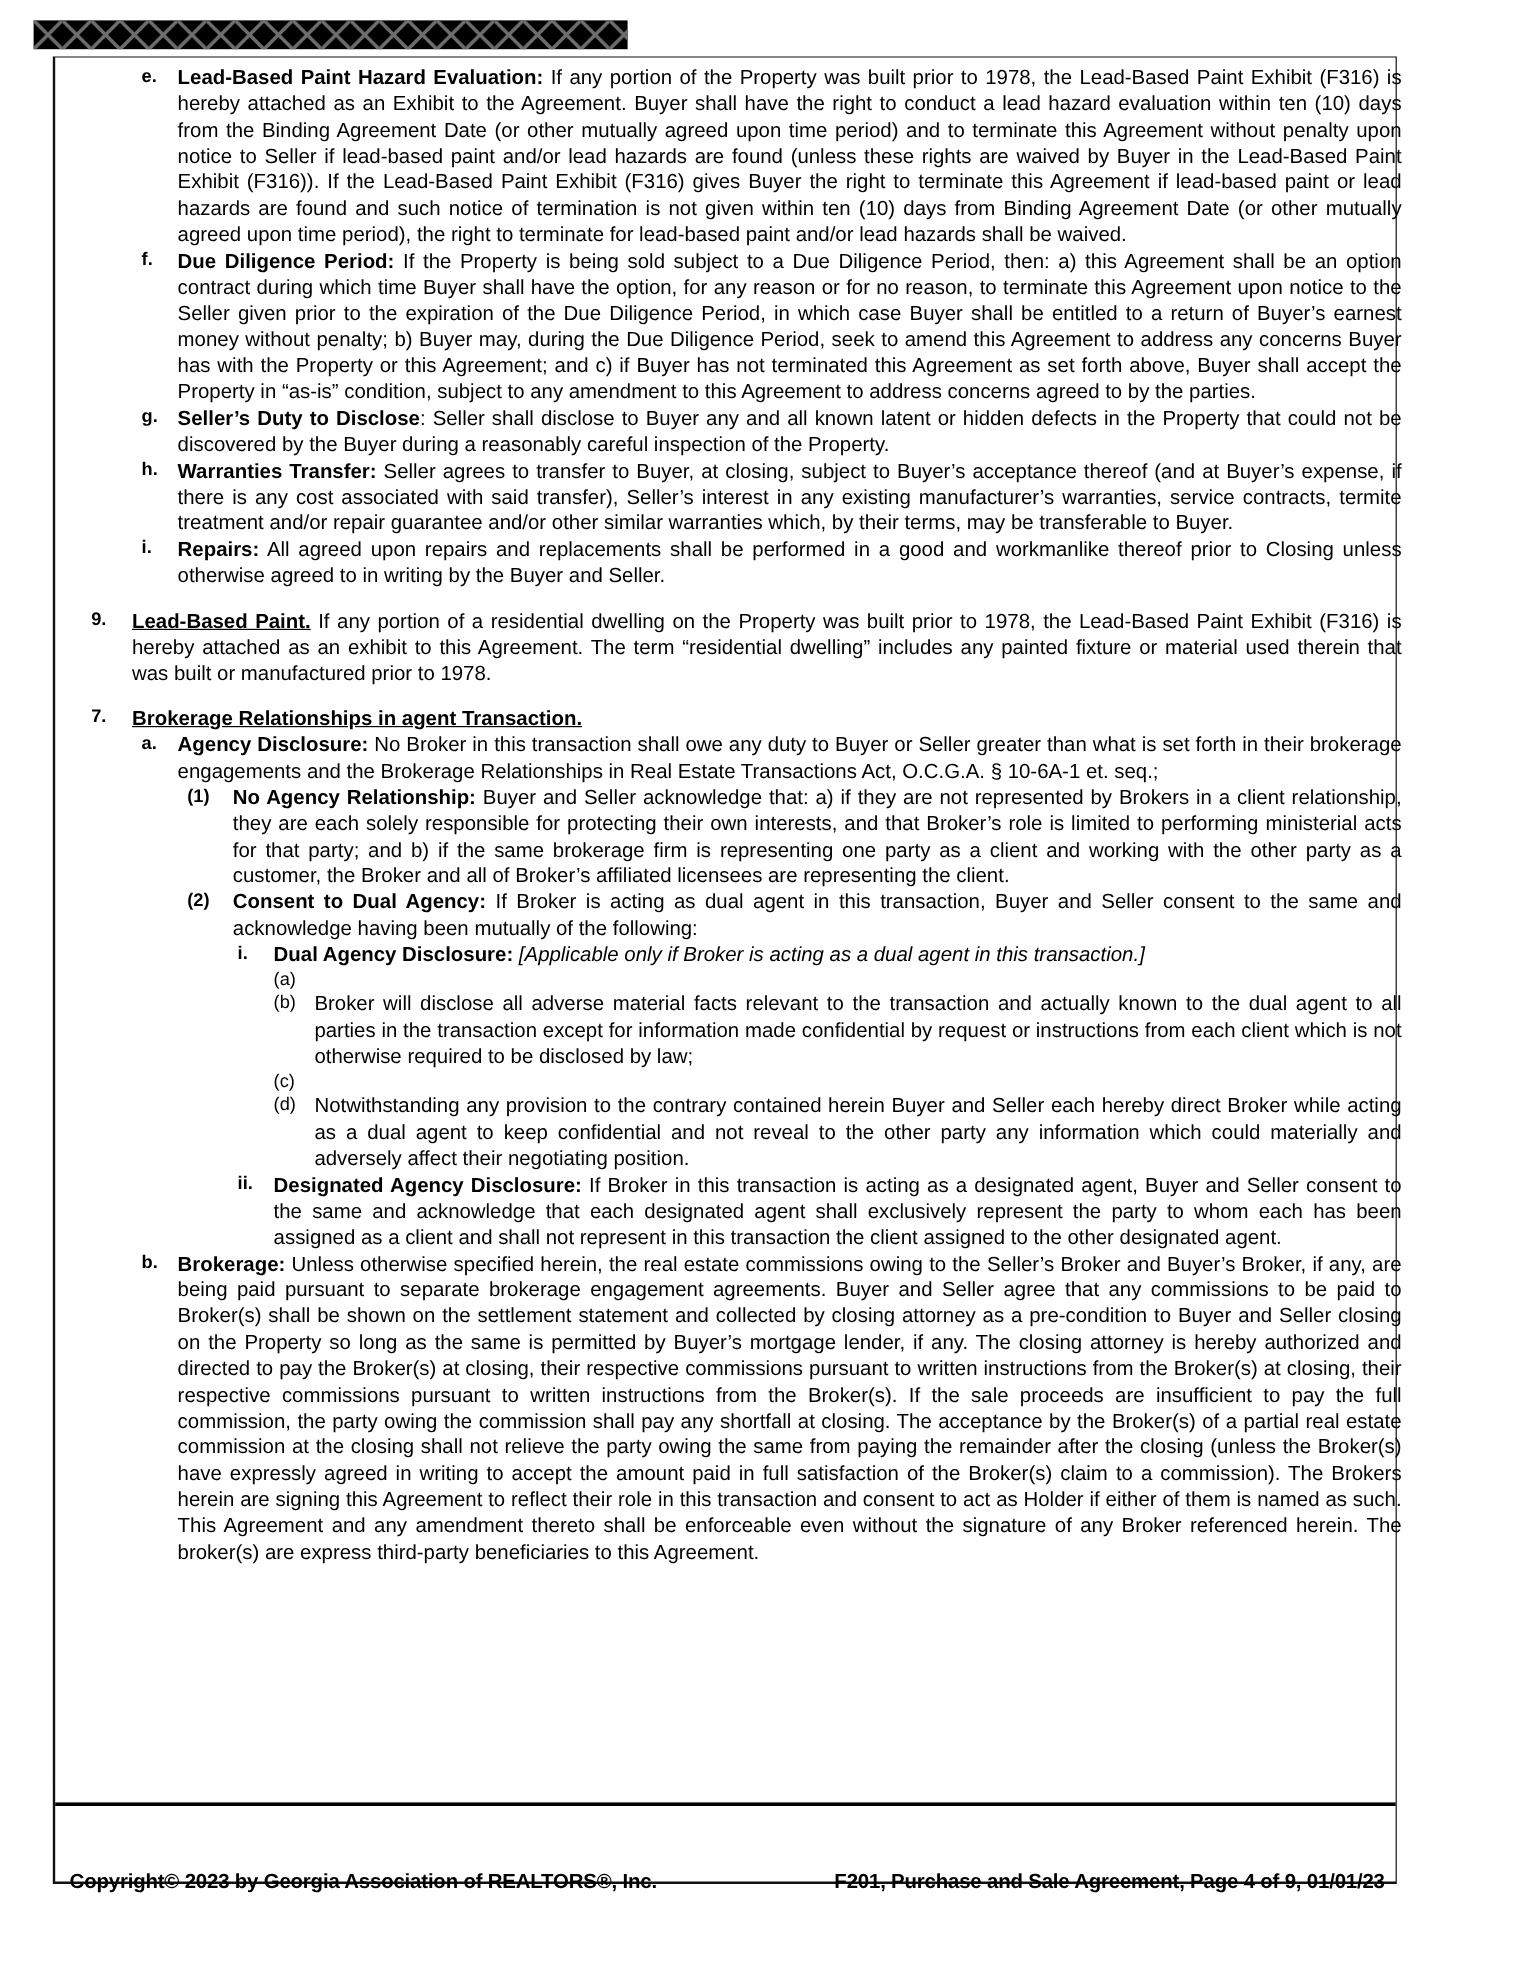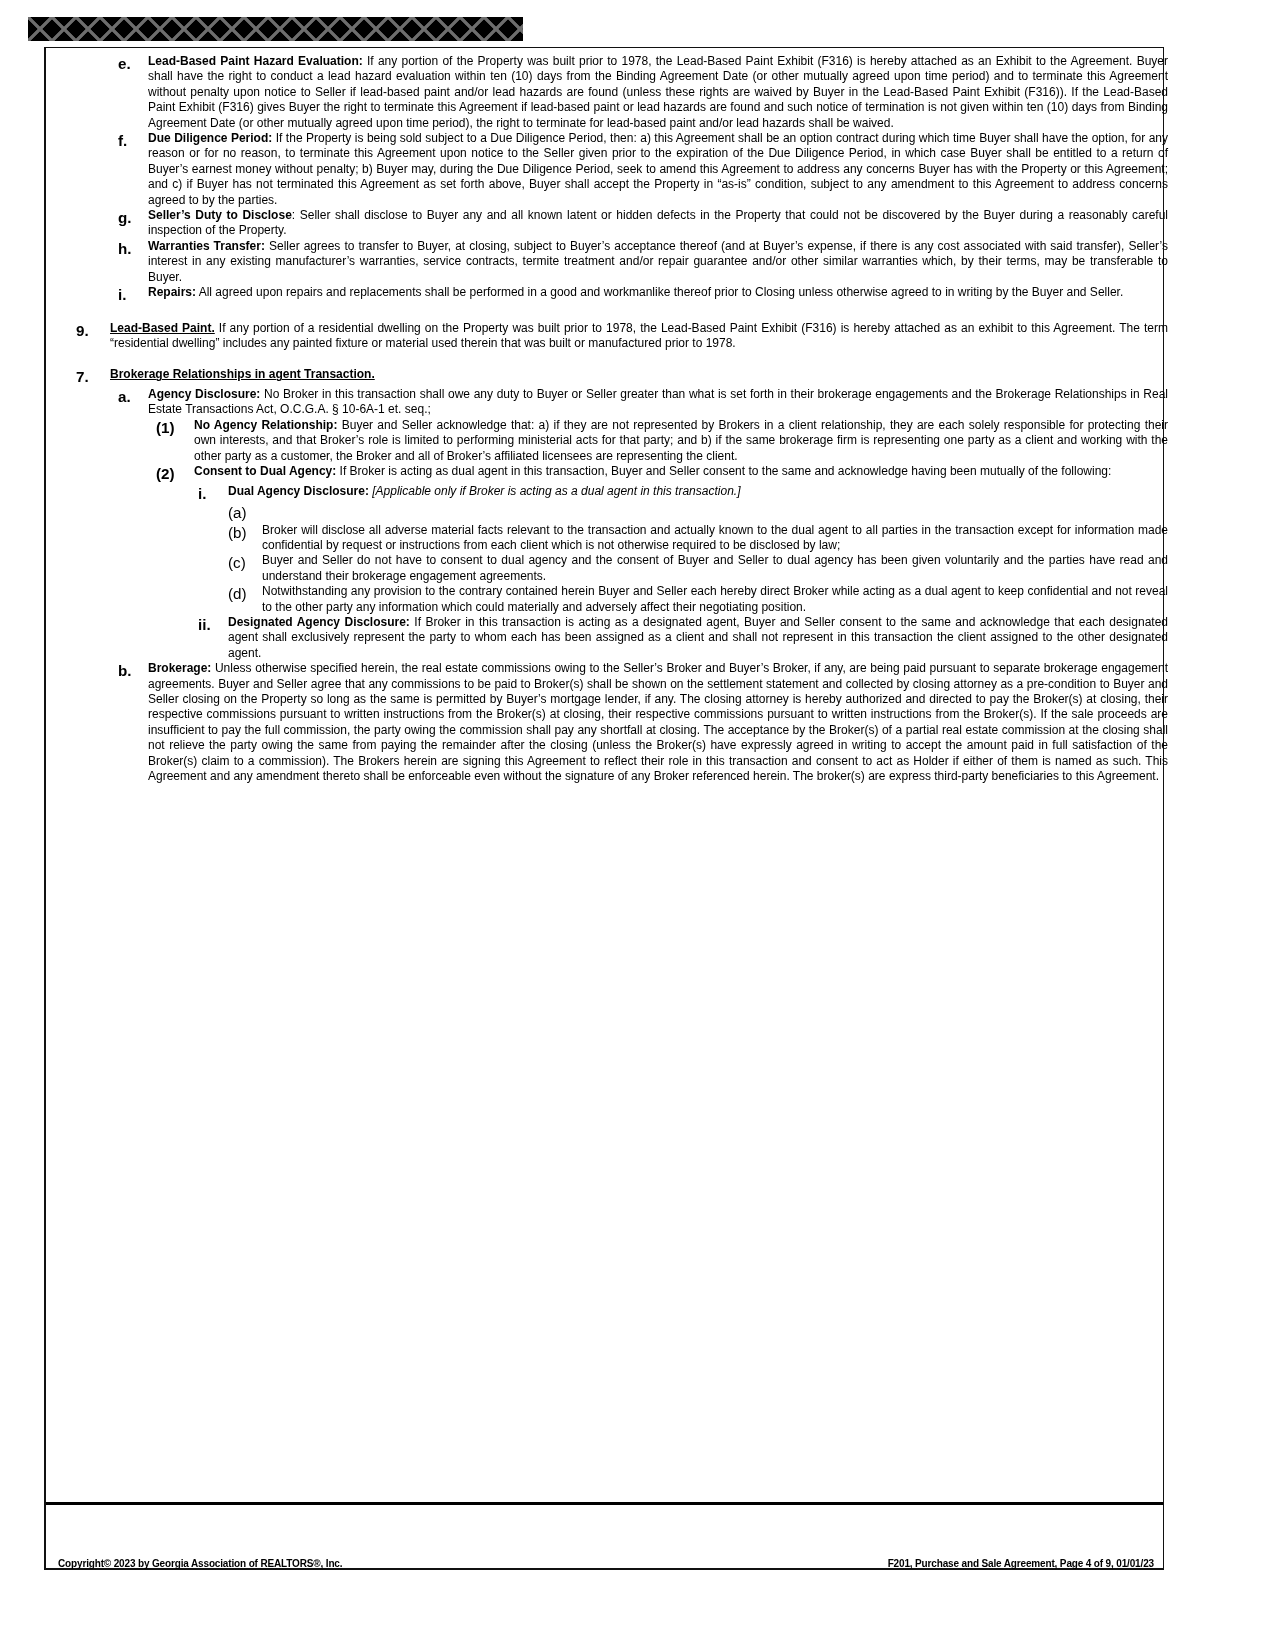--- a/index.html
+++ b/index.html
@@ -72,21 +72,21 @@
   .marker {
     flex: 0 0 auto;
     font-size: 15.2px;
     line-height: 1.285;
     font-weight: bold;
     text-align: left;
     white-space: nowrap;
   }
   .txt {
     flex: 1 1 auto;
-    font-size: 12px;
+    font-size: 17px;
     line-height: 1.285;
     text-align: justify;
   }
 
   
   .lvl-num   { padding-left: 18px; }
   .lvl-num .marker { width: 34px; }
 
   .lvl-alpha { padding-left: 60px; }
   .lvl-alpha .marker { width: 30px; }
@@ -111,21 +111,21 @@
     background: #000;
   }
   .footer {
     position: absolute;
     left: 58px;
     top: 1510px;
     width: 1100px;
     display: flex;
     justify-content: space-between;
     align-items: baseline;
-    font-size: 10px;
+    font-size: 17px;
     font-weight: bold;
     letter-spacing: -0.15px;
   }
   .footer-right { padding-right: 4px; margin-top: 48px; }
 </style>
 </head>
 <body>
 
 <div class="page">
 
@@ -198,21 +198,20 @@
       <div class="marker">(a)</div>
     </div>
 
     <div class="row lvl-sub">
       <div class="marker">(b)</div>
       <div class="txt">Broker will disclose all adverse material facts relevant to the transaction and actually known to the dual agent to all parties in the transaction except for information made confidential by request or instructions from each client which is not otherwise required to be disclosed by law;</div>
     </div>
 
     <div class="row lvl-sub">
       <div class="marker">(c)</div>
-      <div class="txt">Buyer and Seller do not have to consent to dual agency and the consent of Buyer and Seller to dual agency has been given voluntarily and the parties have read and understand their brokerage engagement agreements.</div>
     </div>
 
     <div class="row lvl-sub">
       <div class="marker">(d)</div>
       <div class="txt">Notwithstanding any provision to the contrary contained herein Buyer and Seller each hereby direct Broker while acting as a dual agent to keep confidential and not reveal to the other party any information which could materially and adversely affect their negotiating position.</div>
     </div>
 
     <div class="row lvl-roman">
       <div class="marker">ii.</div>
       <div class="txt"><span class="lbl">Designated Agency Disclosure:</span><span> If Broker in this transaction is acting as a designated agent, Buyer and Seller consent to the same and acknowledge that each designated agent shall exclusively represent the party to whom each has been assigned as a client and shall not represent in this transaction the client assigned to the other designated agent.</span></div>

